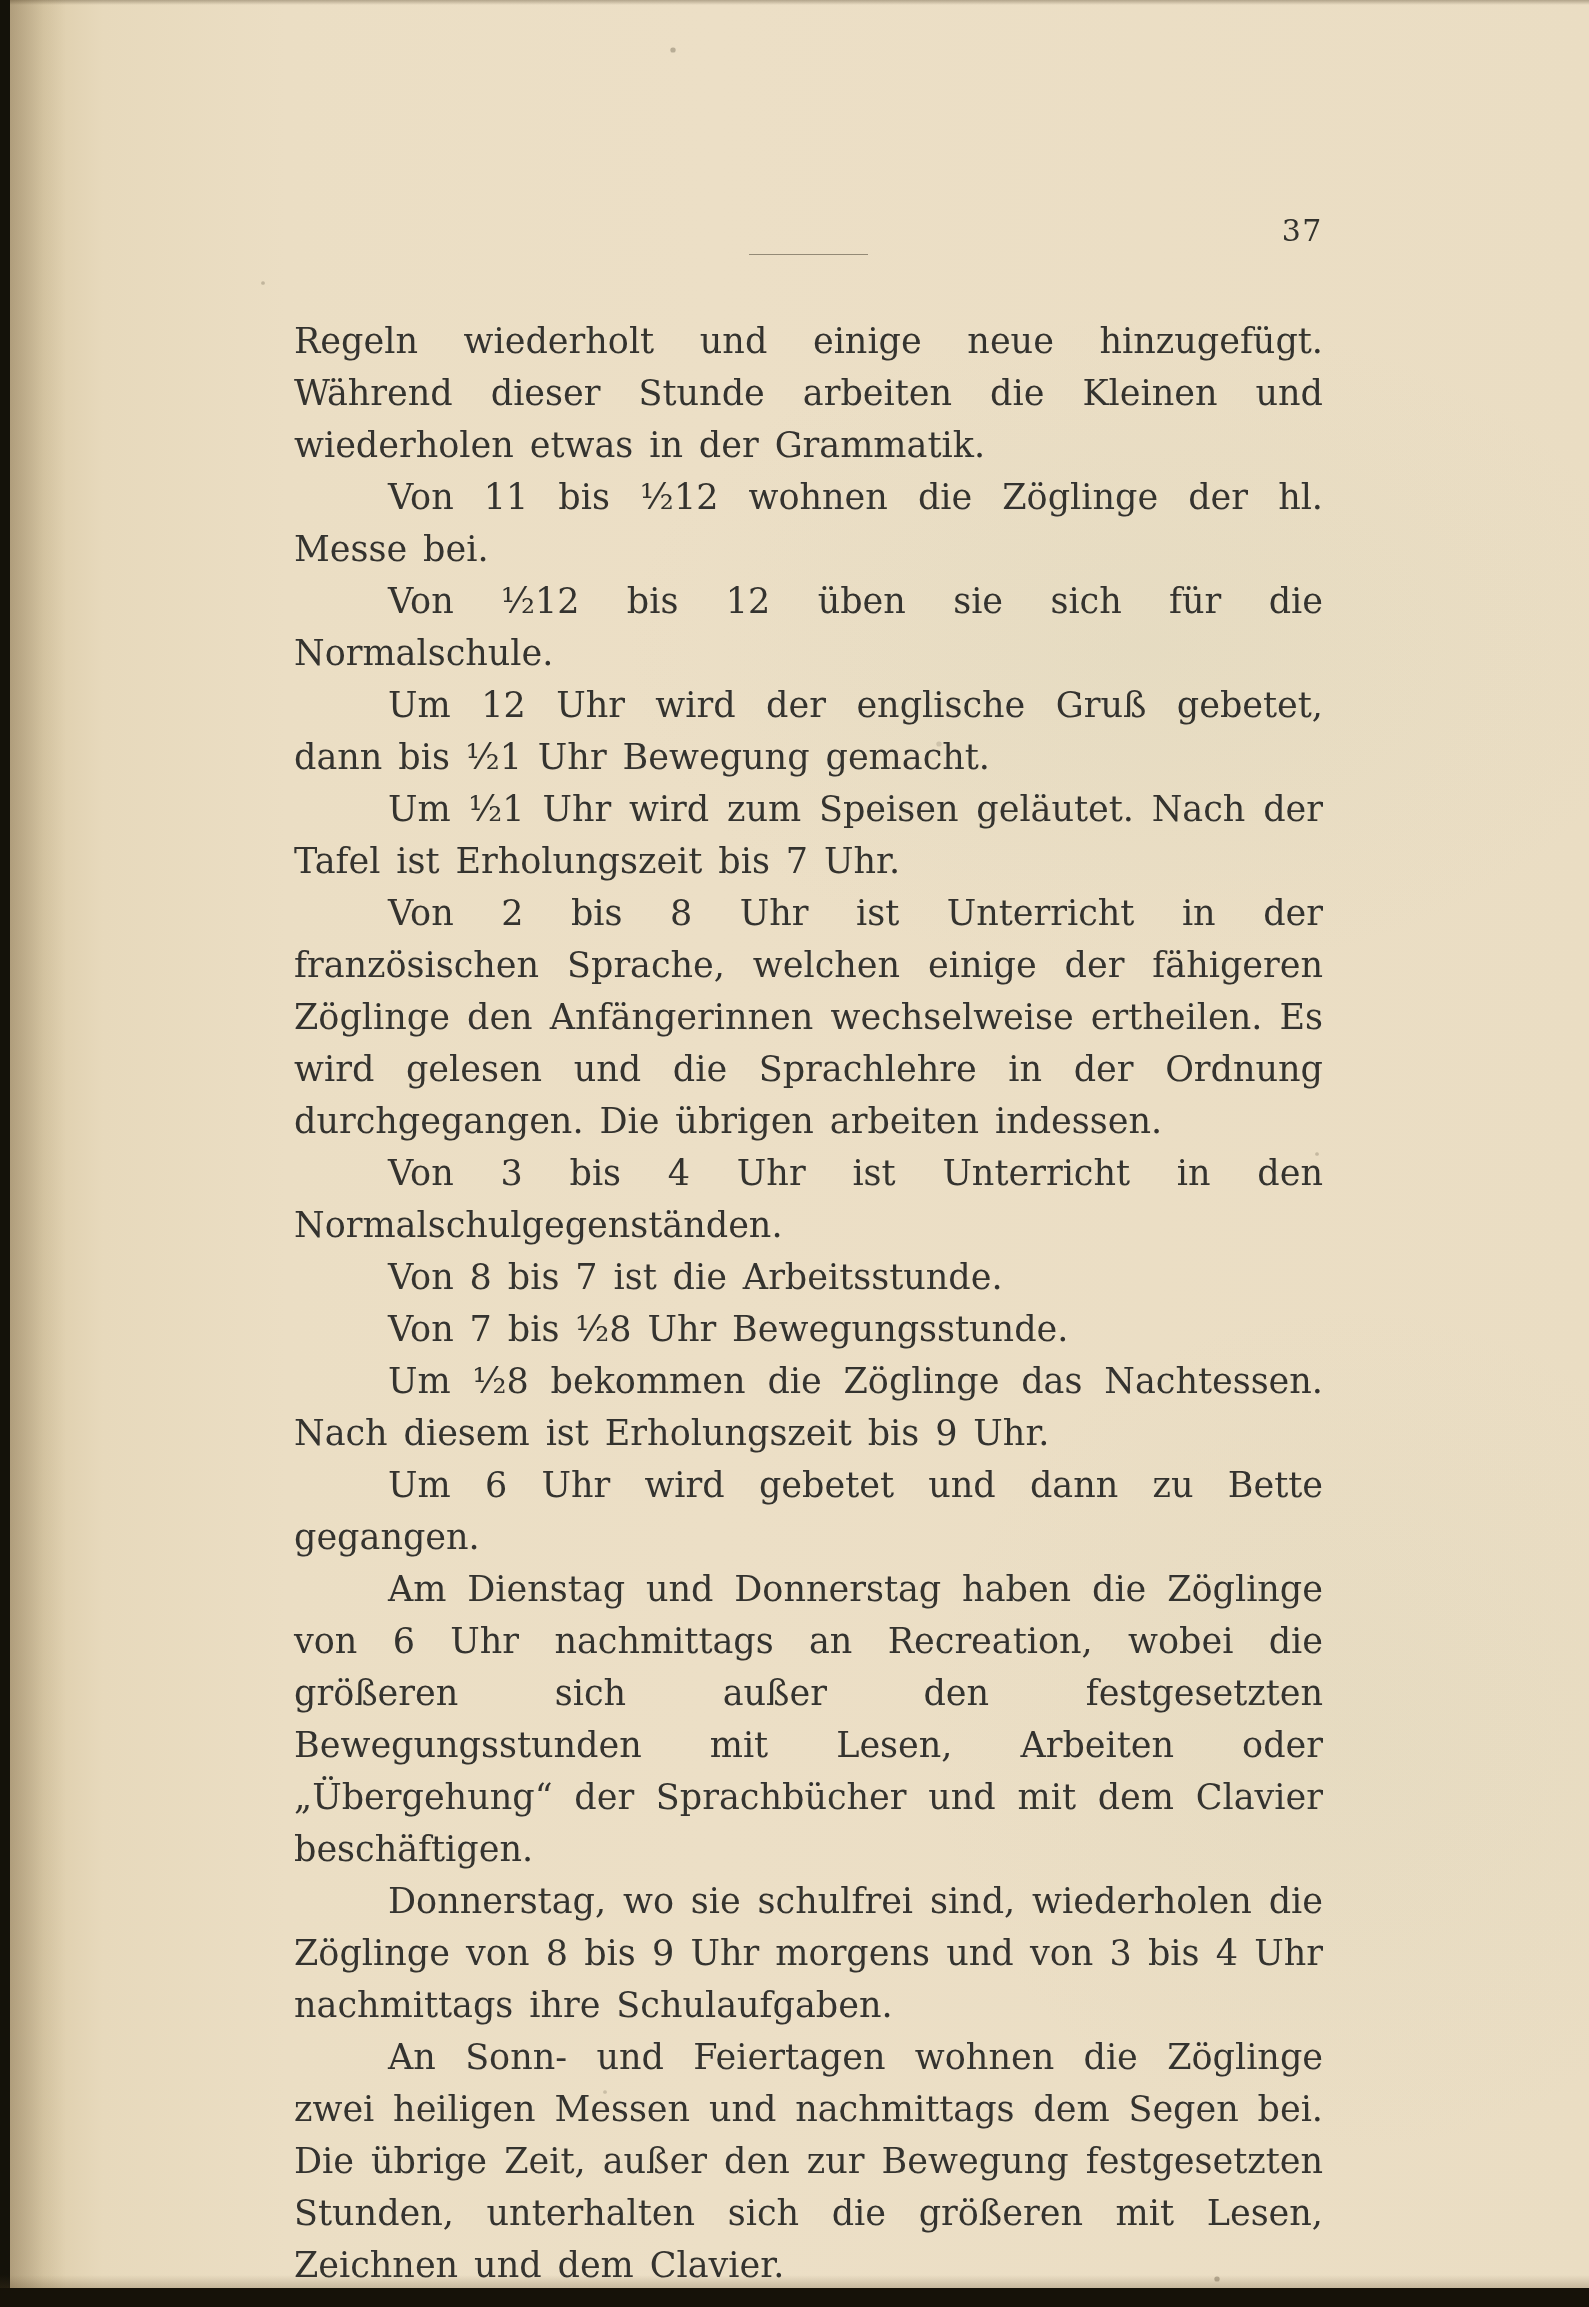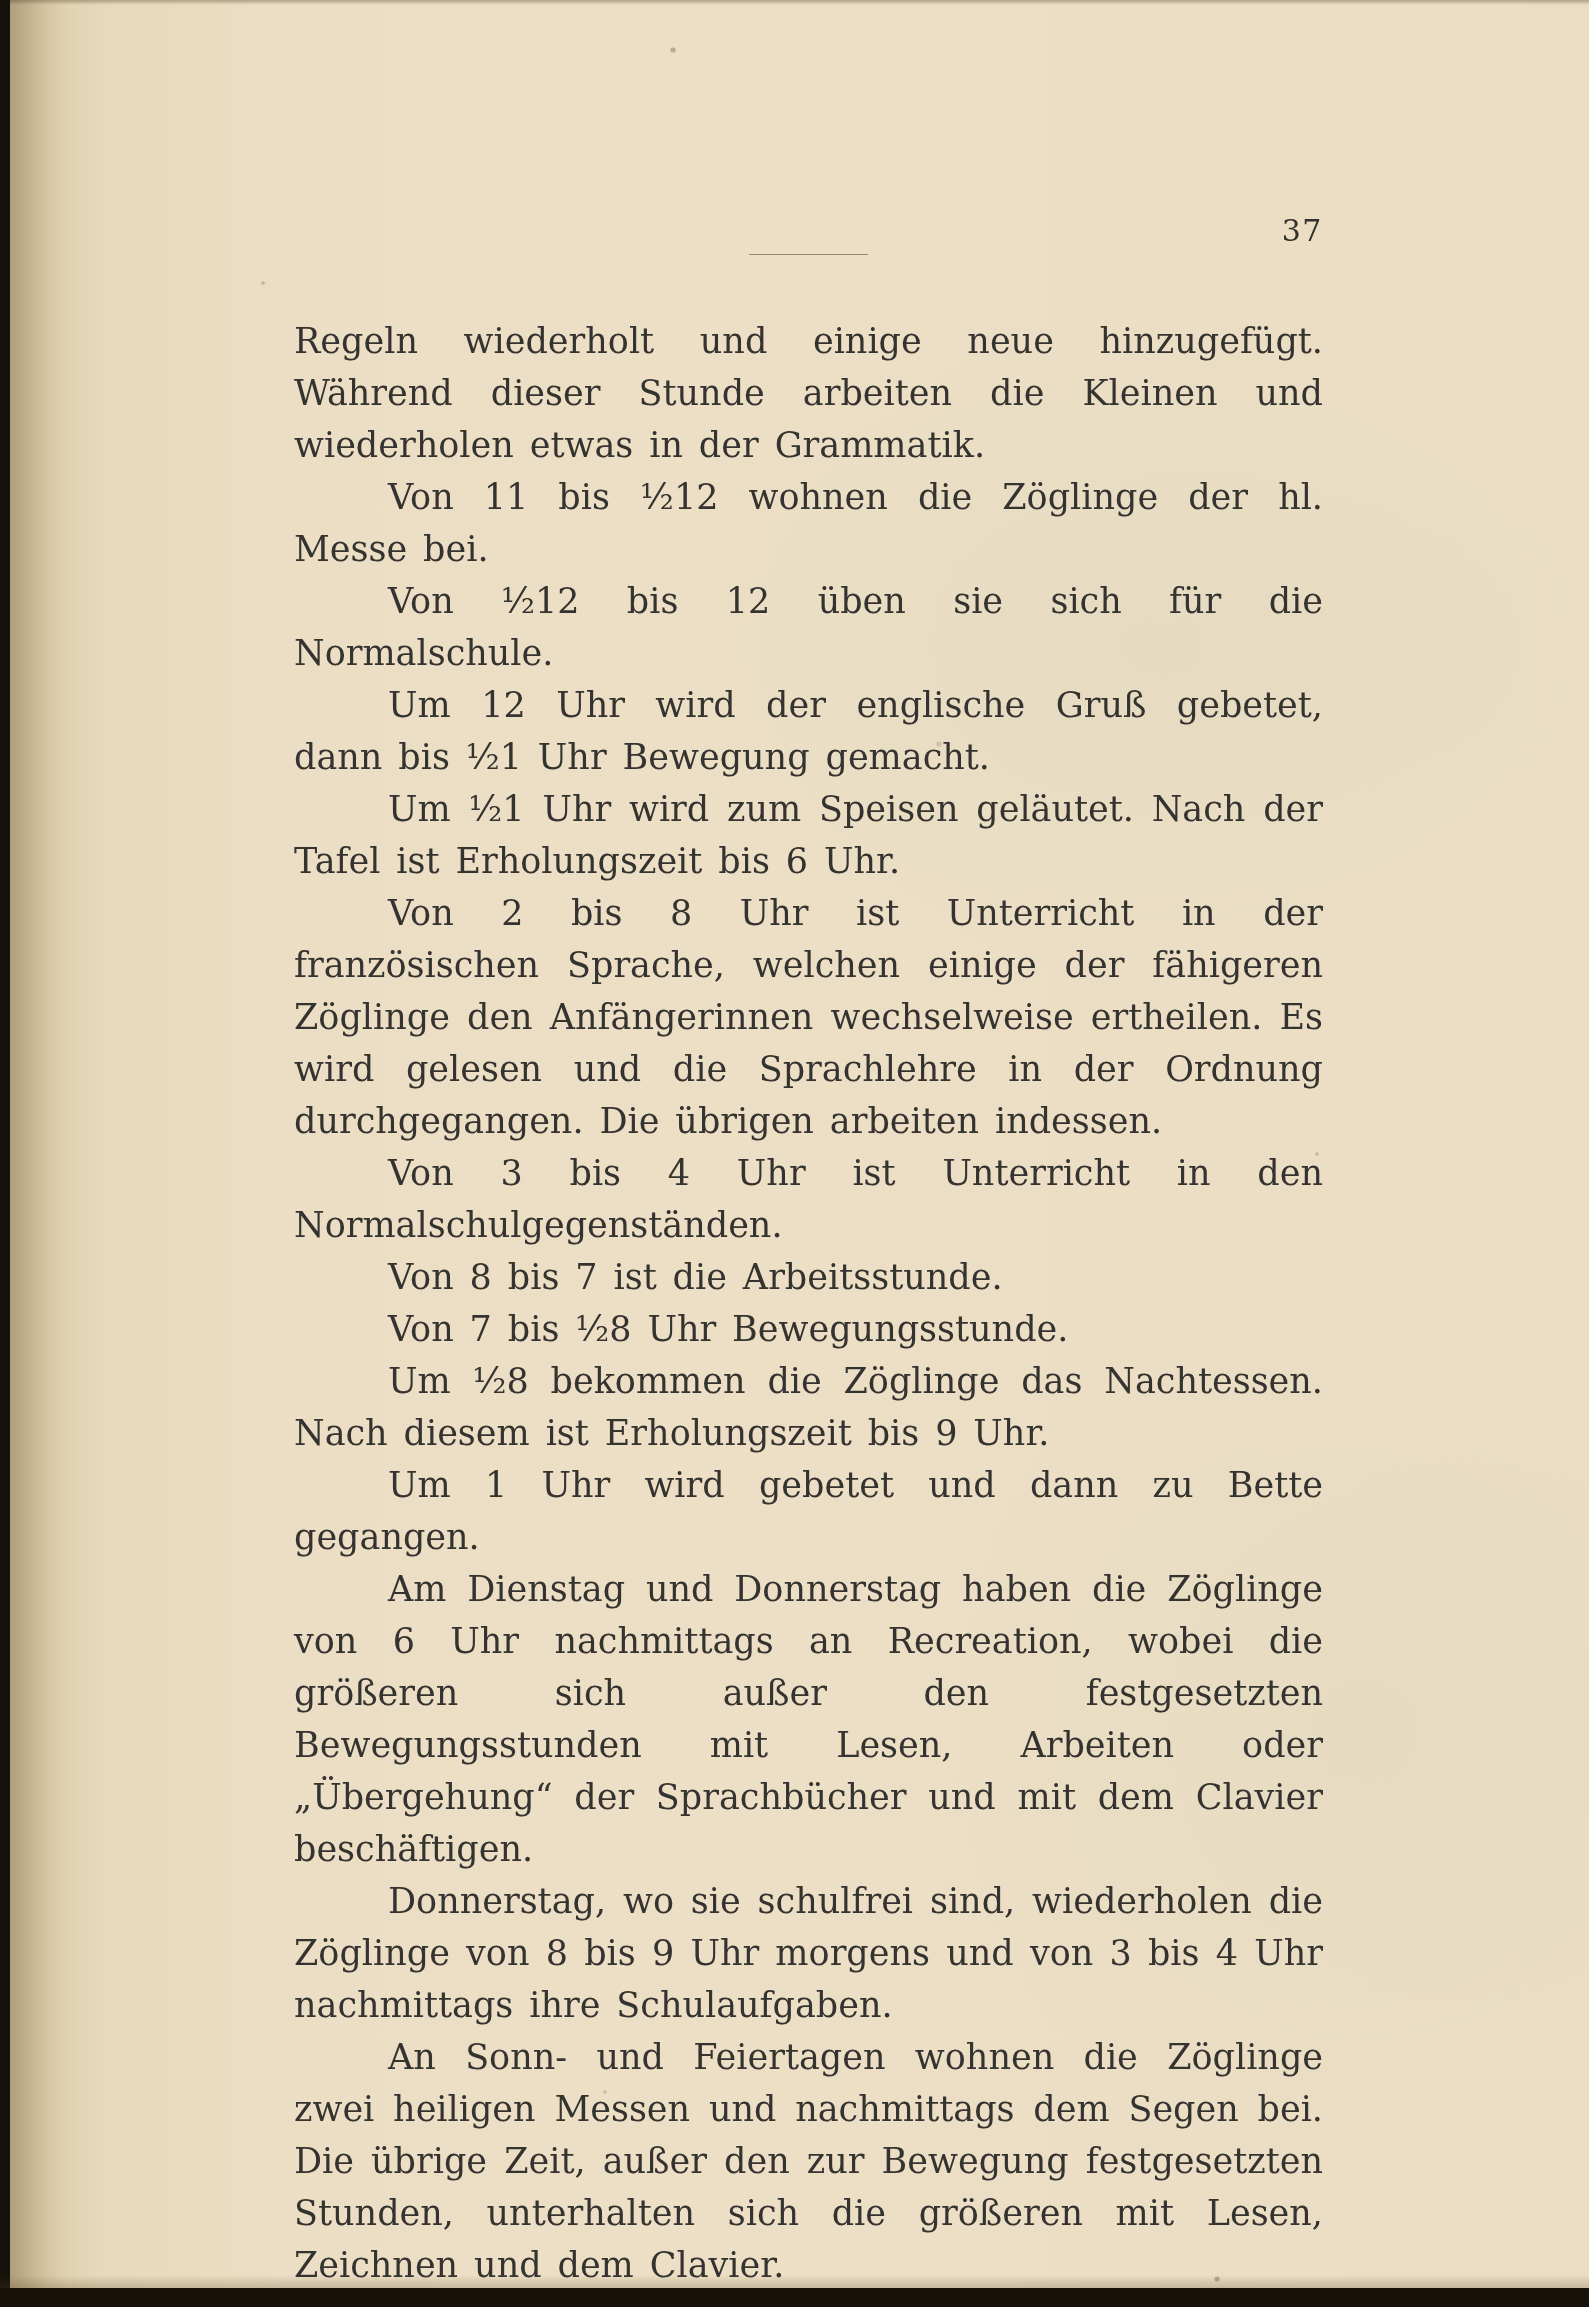--- a/index.html
+++ b/index.html
@@ -110,27 +110,27 @@
   <div class="page-header">
     <div class="page-number">37</div>
     <div class="page-number-rule"></div>
   </div>
 
   <div class="text-block">
     <p class="noindent">Regeln wiederholt und einige neue hinzugefügt. Während dieser Stunde arbeiten die Kleinen und wiederholen etwas in der Grammatik.</p>
     <p>Von 11 bis ¹⁄₂12 wohnen die Zöglinge der hl. Messe bei.</p>
     <p>Von ¹⁄₂12 bis 12 üben sie sich für die Normalschule.</p>
     <p>Um 12 Uhr wird der englische Gruß gebetet, dann bis ¹⁄₂1 Uhr Bewegung gemacht.</p>
-    <p>Um ¹⁄₂1 Uhr wird zum Speisen geläutet. Nach der Tafel ist Erholungszeit bis 6 Uhr.</p>
+    <p>Um ¹⁄₂1 Uhr wird zum Speisen geläutet. Nach der Tafel ist Erholungszeit bis 7 Uhr.</p>
     <p>Von 2 bis 8 Uhr ist Unterricht in der französischen Sprache, welchen einige der fähigeren Zöglinge den Anfängerinnen wechselweise ertheilen. Es wird gelesen und die Sprachlehre in der Ordnung durchgegangen. Die übrigen arbeiten indessen.</p>
     <p>Von 3 bis 4 Uhr ist Unterricht in den Normalschulgegenständen.</p>
     <p>Von 8 bis 7 ist die Arbeitsstunde.</p>
     <p>Von 7 bis ¹⁄₂8 Uhr Bewegungsstunde.</p>
     <p>Um ¹⁄₂8 bekommen die Zöglinge das Nachtessen. Nach diesem ist Erholungszeit bis 9 Uhr.</p>
-    <p>Um 1 Uhr wird gebetet und dann zu Bette gegangen.</p>
+    <p>Um 6 Uhr wird gebetet und dann zu Bette gegangen.</p>
     <p>Am Dienstag und Donnerstag haben die Zöglinge von 6 Uhr nachmittags an Recreation, wobei die größeren sich außer den festgesetzten Bewegungsstunden mit Lesen, Arbeiten oder „Übergehung“ der Sprachbücher und mit dem Clavier beschäftigen.</p>
     <p>Donnerstag, wo sie schulfrei sind, wiederholen die Zöglinge von 8 bis 9 Uhr morgens und von 3 bis 4 Uhr nachmittags ihre Schulaufgaben.</p>
     <p>An Sonn- und Feiertagen wohnen die Zöglinge zwei heiligen Messen und nachmittags dem Segen bei. Die übrige Zeit, außer den zur Bewegung festgesetzten Stunden, unterhalten sich die größeren mit Lesen, Zeichnen und dem Clavier.</p>
   </div>
 
   <div class="edge-bottom-shade"></div>
   <div class="edge-bottom"></div>
 </div>
 
 

